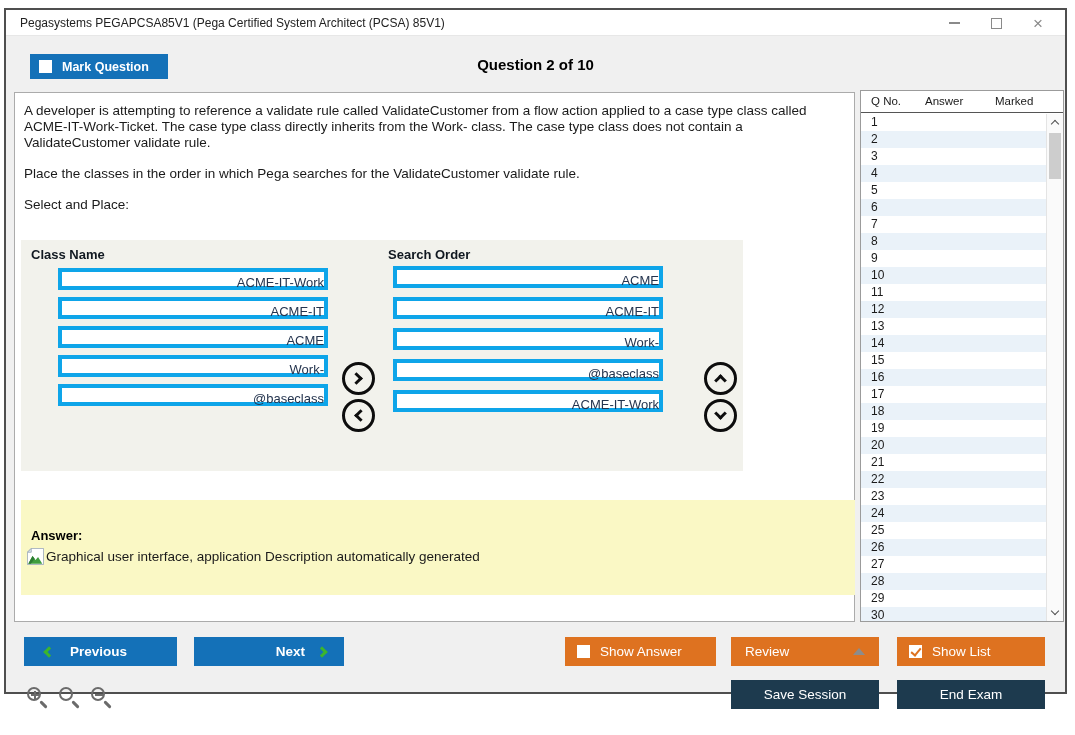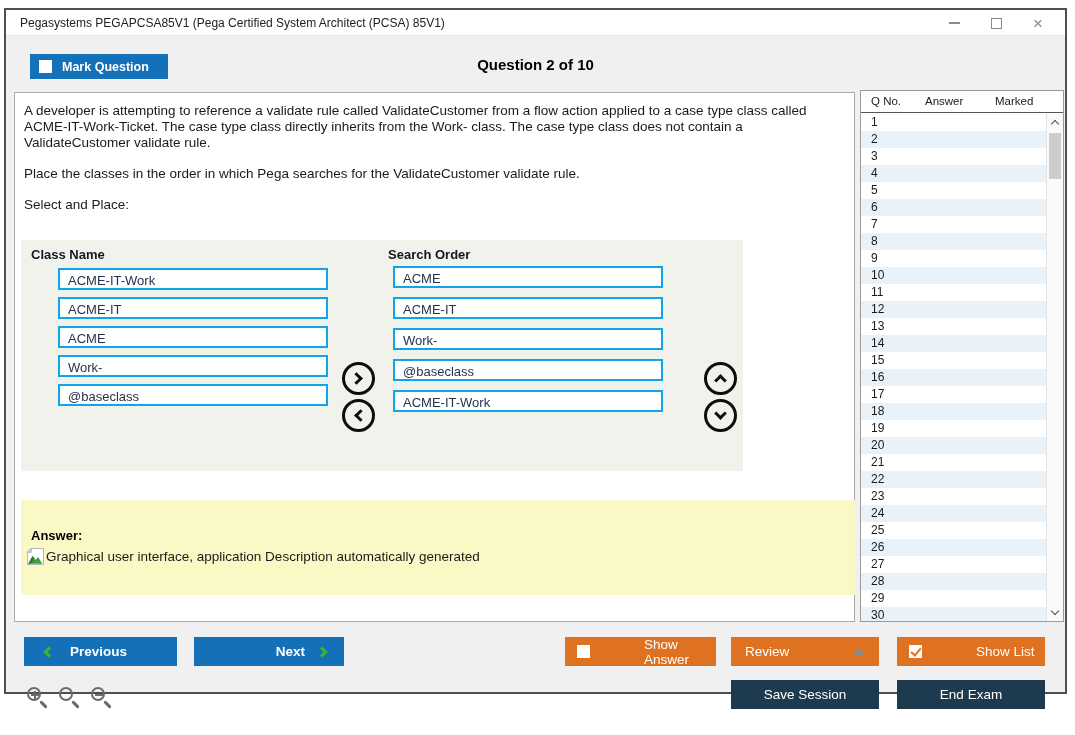--- a/index.html
+++ b/index.html
@@ -63,21 +63,21 @@
   .dd-title { position: absolute; top: 7px; font-size: 13px; font-weight: 700; color: #101820; }
   .dd-title.left { left: 10px; }
   .dd-title.right { left: 367px; }
   .dd-list { position: absolute; width: 270px; }
   .dd-list.left { left: 37px; top: 28px; }
   .dd-list.right { left: 372px; top: 26px; }
   .dd-list.left .drag-item { margin-bottom: 7px; }
   .dd-list.right .drag-item { margin-bottom: 9px; }
   .drag-item {
     width: 270px; height: 22px; line-height: 21px; background: #fff;
-    border: 2px solid #0ea5e9; padding-left: 8px; font-size: 13px; color: #24344e;
+    border: 4px solid #0ea5e9; padding-left: 8px; font-size: 13px; color: #24344e; text-align: right;
   }
   .circle-btn {
     position: absolute; width: 33px; height: 33px; border: 3px solid #0d0d0d; border-radius: 50%;
     background: transparent; display: flex; align-items: center; justify-content: center;
   }
   .cchev { width: 9px; height: 9px; border-top: 3px solid #0d0d0d; border-right: 3px solid #0d0d0d; display: block; }
   .cb-right { left: 321px; top: 122px; } .cb-right .cchev { transform: rotate(45deg); margin-left: -4px; }
   .cb-left  { left: 321px; top: 159px; } .cb-left  .cchev { transform: rotate(-135deg); margin-left: 4px; }
   .cb-up    { left: 683px; top: 122px; } .cb-up    .cchev { transform: rotate(-45deg); margin-top: 4px; }
   .cb-down  { left: 683px; top: 159px; } .cb-down  .cchev { transform: rotate(135deg); margin-top: -4px; }
@@ -107,21 +107,21 @@
   .sb-arrow { position: absolute; left: 0; width: 16px; height: 17px; display: flex; align-items: center; justify-content: center; }
   .sb-arrow.up { top: 0; } .sb-arrow.down { bottom: 0; }
   .sb-chev { width: 6px; height: 6px; border-left: 1.6px solid #505050; border-top: 1.6px solid #505050; display: block; }
   .sb-arrow.up .sb-chev { transform: rotate(45deg); margin-top: 3px; }
   .sb-arrow.down .sb-chev { transform: rotate(225deg); margin-bottom: 3px; }
   .sb-thumb { position: absolute; left: 2px; top: 19px; width: 12px; height: 46px; background: #cdcdcd; }
 
   
   .footer-btn { position: absolute; height: 29px; display: flex; align-items: center; color: #fff; font-size: 13.5px; }
   .btn-blue { background: var(--blue, #1471B8); font-weight: 700; }
-  .btn-orange { background: var(--orange, #DE7220); gap: 44px; }
+  .btn-orange { background: var(--orange, #DE7220); }
   .btn-navy { background: var(--navy, #1D3A4E); justify-content: center; }
   .chev { width: 8px; height: 8px; border-top: 3px solid var(--green, #3CB52E); border-right: 3px solid var(--green, #3CB52E); display: block; }
   .chev.left { transform: rotate(-135deg); } .chev.right { transform: rotate(45deg); }
 
   .btn-previous { left: 18px; top: 627px; width: 153px; padding-left: 21px; }
   .btn-previous .label { margin-left: 17px; }
   .btn-next { left: 188px; top: 627px; width: 150px; justify-content: flex-end; padding-right: 18px; }
   .btn-next .chev { margin-left: 13px; }
   .btn-show-answer { left: 559px; top: 627px; width: 151px; padding-left: 12px; }
   .btn-show-answer .label { margin-left: 10px; }

